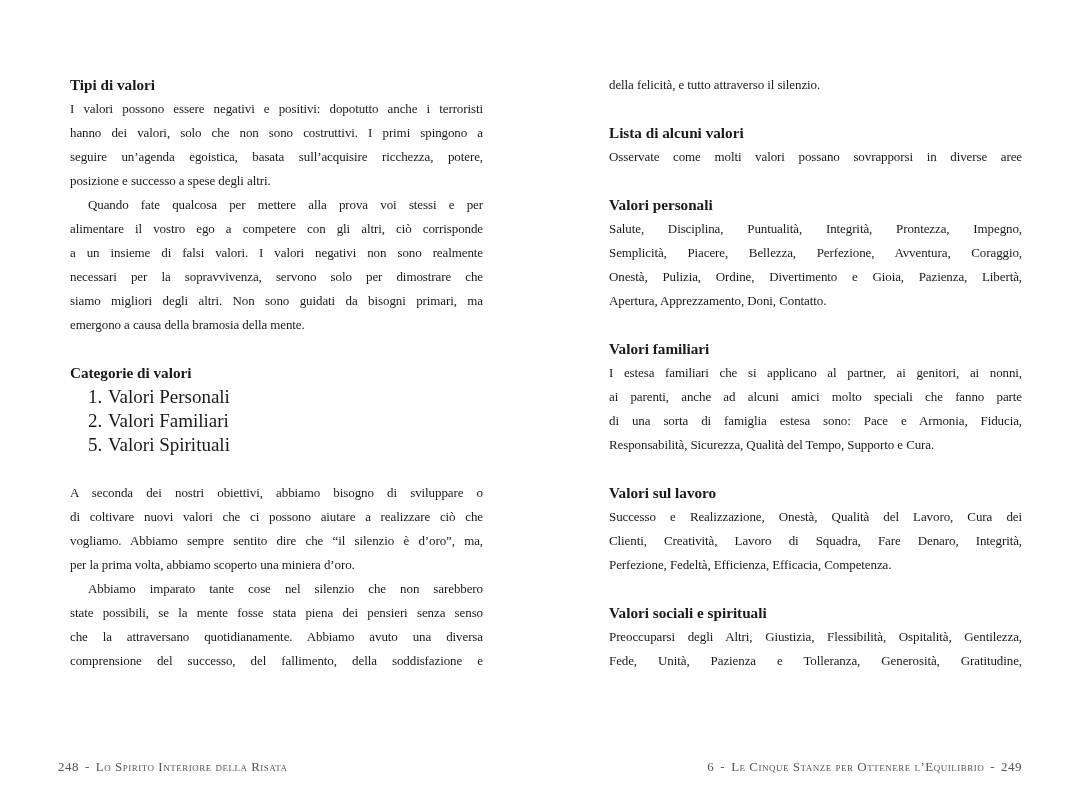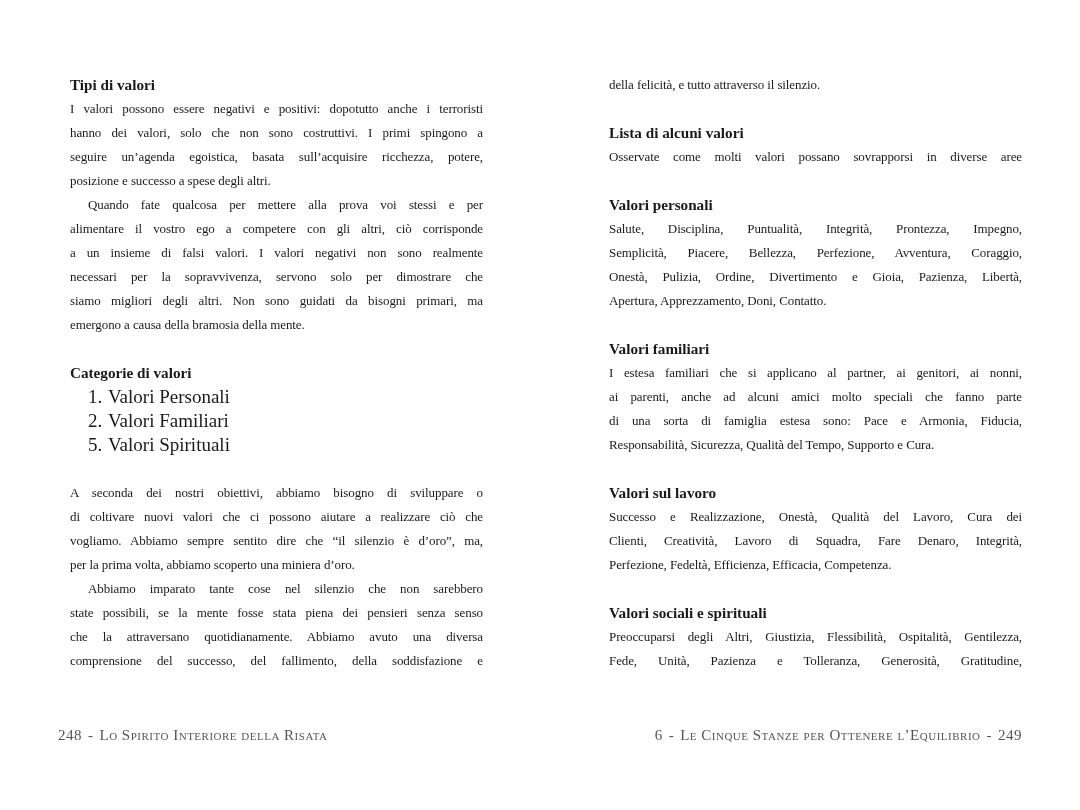--- a/index.html
+++ b/index.html
@@ -49,22 +49,22 @@
       height: 24px;
       padding-left: 18px;
       white-space: nowrap;
     }
     .list-num {
       display: inline-block;
       width: 20px;
     }
     .footer {
       position: absolute;
-      top: 727px;
-      font-size: 15px;
+      top: 759px;
+      font-size: 13px;
       letter-spacing: 0.5px;
       color: #555555;
       white-space: nowrap;
       font-variant: small-caps;
     }
     .footer-left { left: 58px; }
     .footer-right { right: 58px; }
     .footer .sep { padding: 0 6px; }
   </style>
 </head>

